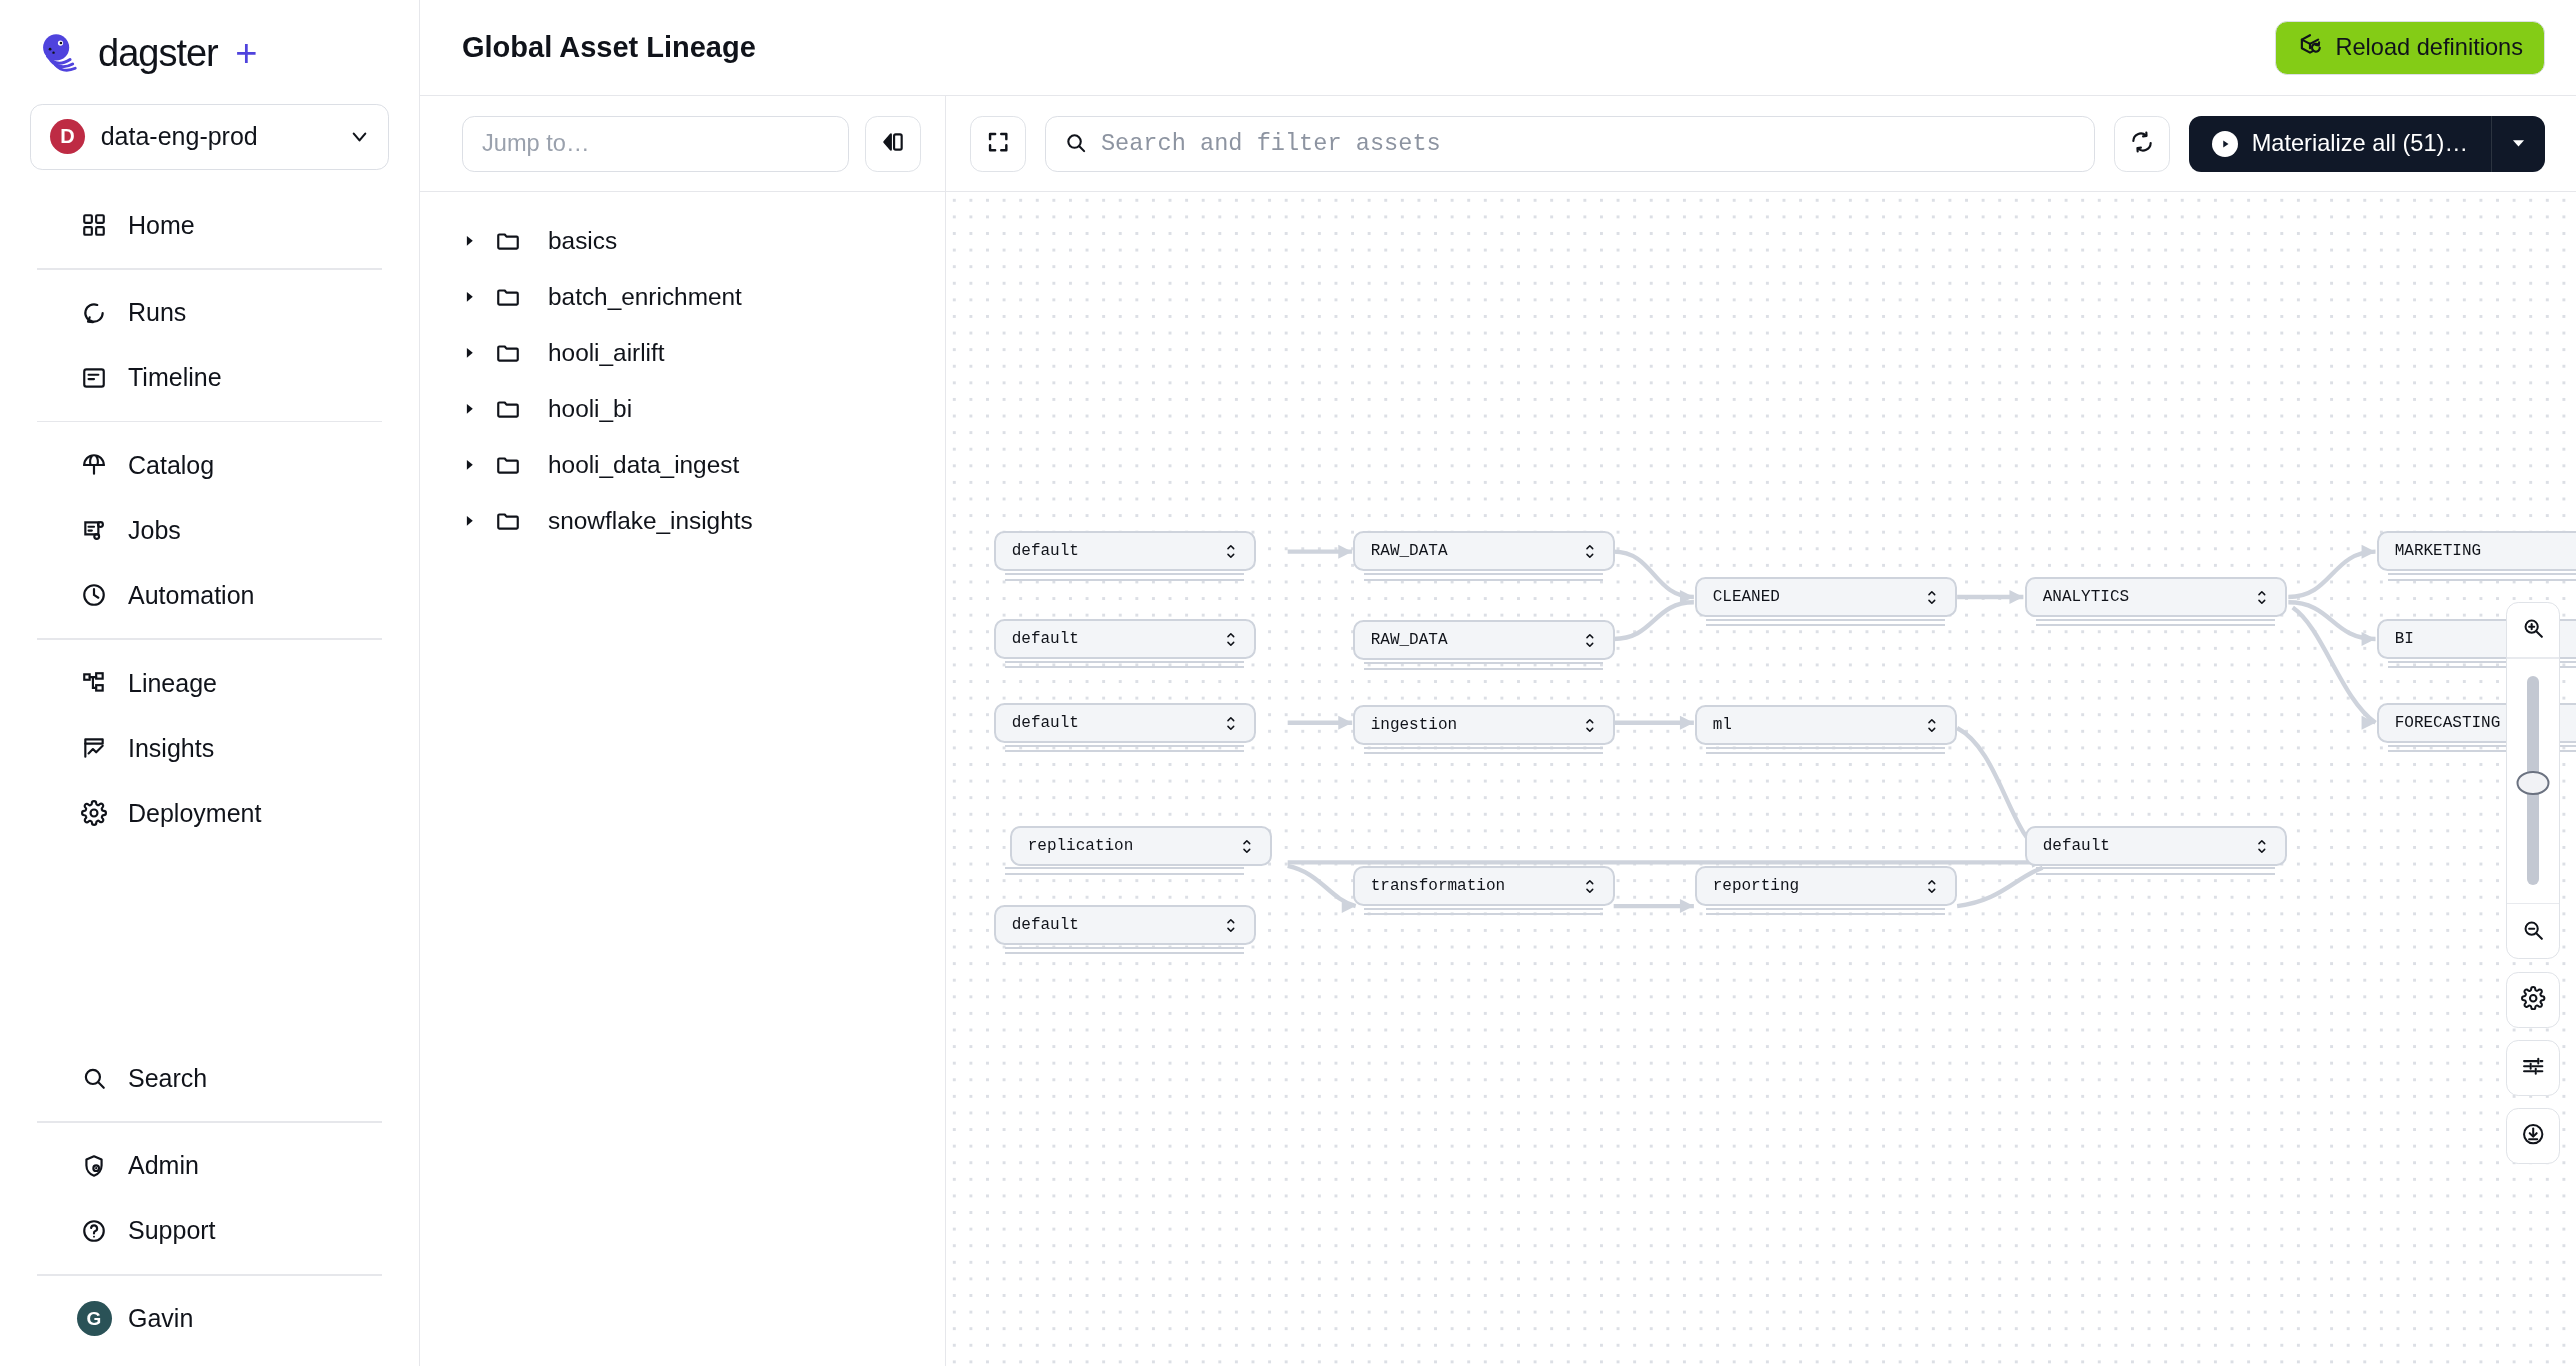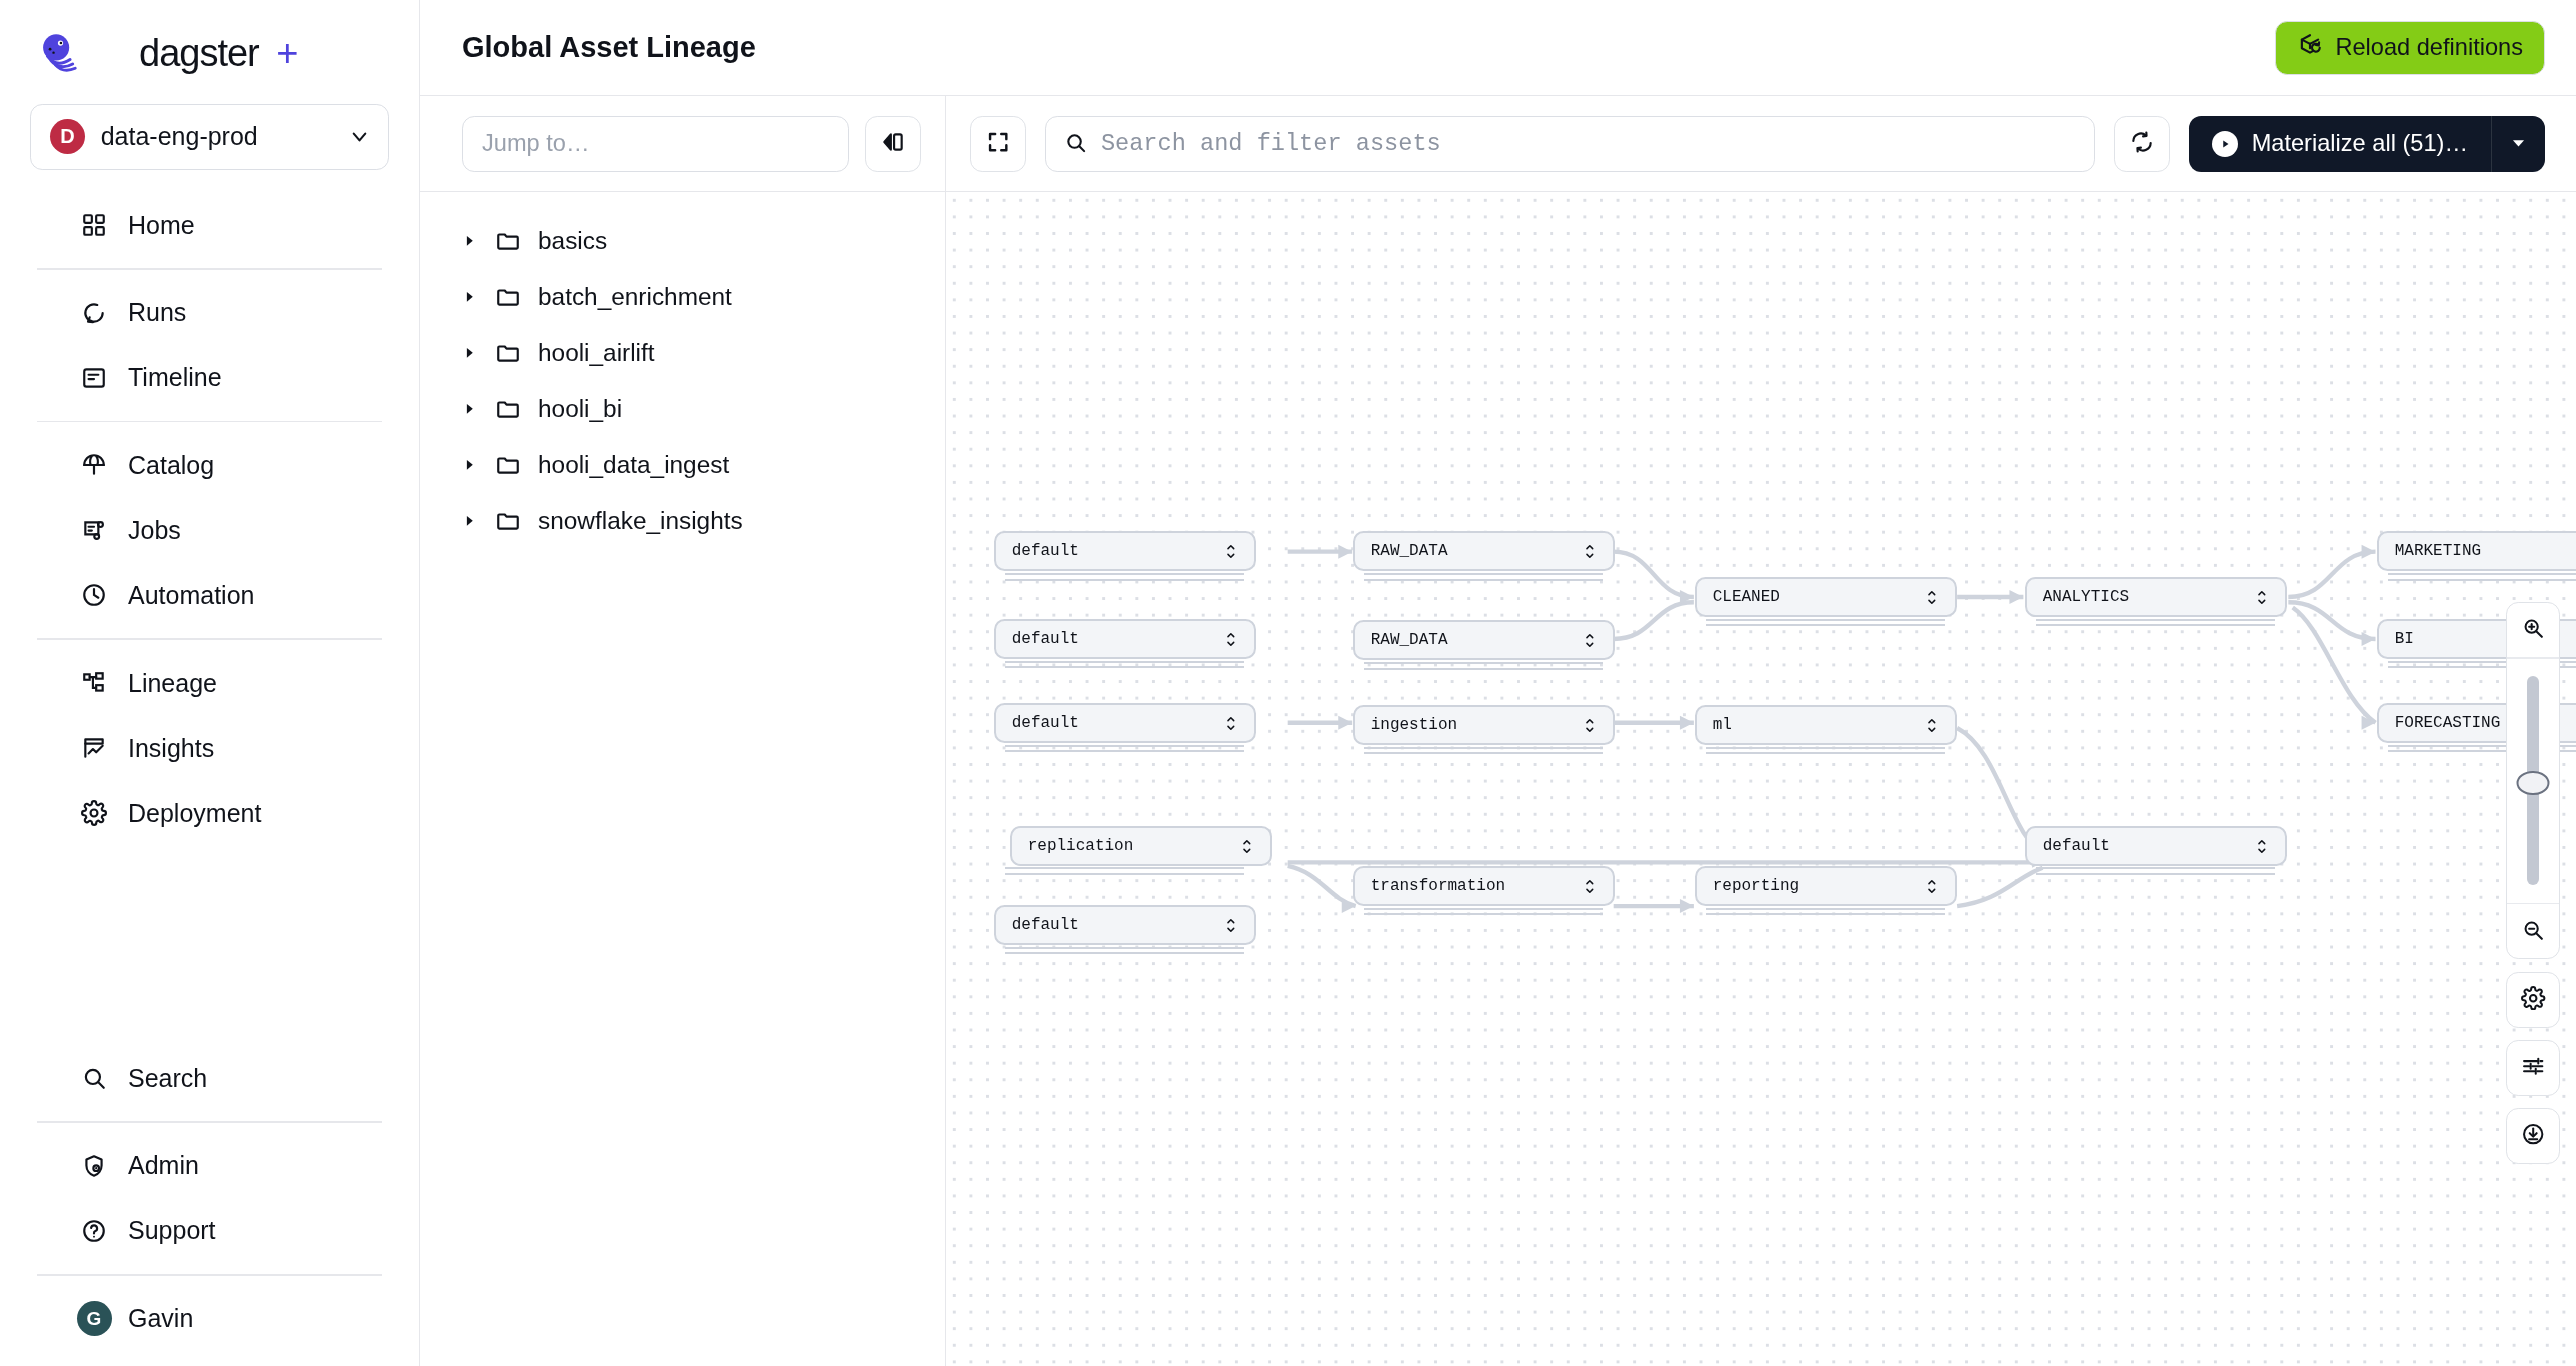--- a/index.html
+++ b/index.html
@@ -20,21 +20,21 @@
     flex: 0 0 420px;
     position: relative;
   }
   .brand {
     display: flex; align-items: center; gap: 14px;
     padding: 30px 0 23px 37px;
   }
   .logo-mark { width: 47px; height: 47px; flex: 0 0 47px; }
   .brand-text {
     font-size: 38px; letter-spacing: -1px;
-    color: #10131a; font-weight: 400; margin-left: 41px;
+    color: #10131a; font-weight: 400;
   }
   .brand-plus { color: #4f43dd; font-size: 38px; font-weight: 400; margin-left: 3.5px; }
 
   .deployment-picker {
     margin: 3.5px 30px 23px 30px;
     height: 66px;
     border: 1.7px solid #dcdfe5;
     border-radius: 12.2px;
     display: flex; align-items: center;
     padding: 0 17.5px 0 19px;
@@ -162,21 +162,21 @@
     padding-top: 21px;
     overflow: hidden;
   }
   .tree-row {
     display: flex; align-items: center;
     height: 56px; padding-left: 31px; gap: 0;
     cursor: pointer;
   }
   .tree-caret { width: 38px; flex: 0 0 38px; display: flex; align-items: center; justify-content: center; }
   .tree-folder { width: 38px; flex: 0 0 38px; display: flex; align-items: center; justify-content: center; }
-  .tree-label { font-size: 24.4px; color: #10131a; margin-left: 11px; }
+  .tree-label { font-size: 24.4px; color: #10131a; margin-left: 21px; }
 
   
   .canvas {
     flex: 1; position: relative; min-width: 0;
     background-color: #ffffff;
     background-image: radial-gradient(#dcdfe5 1.4px, transparent 1.4px);
     background-size: 16.6px 16.6px;
     overflow: hidden;
   }
   .edges { position: absolute; inset: 0; width: 100%; height: 100%; pointer-events: none; }

